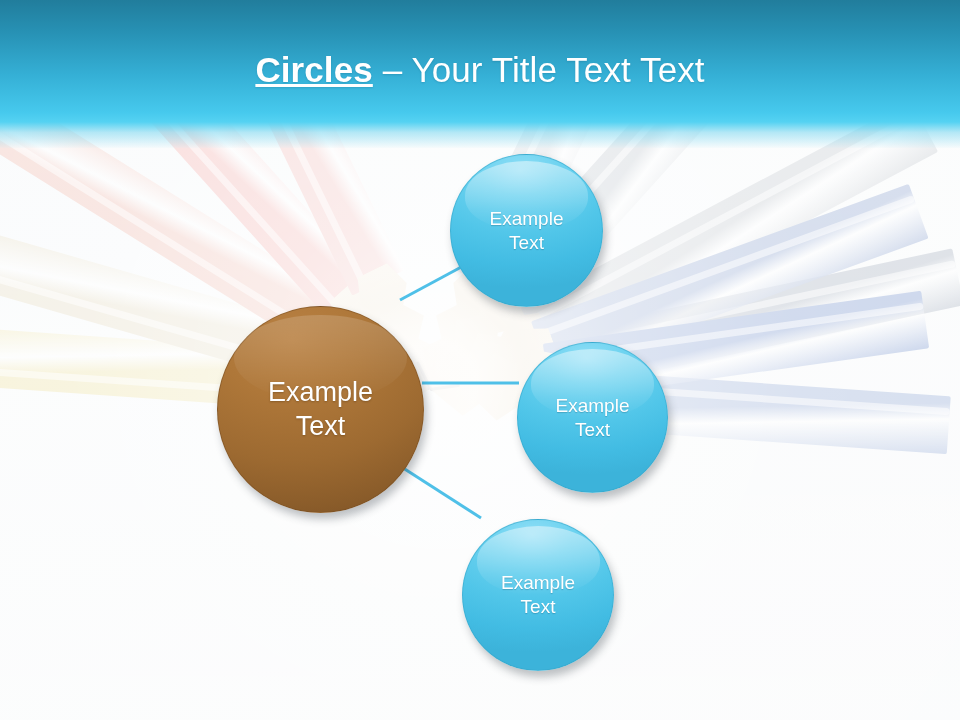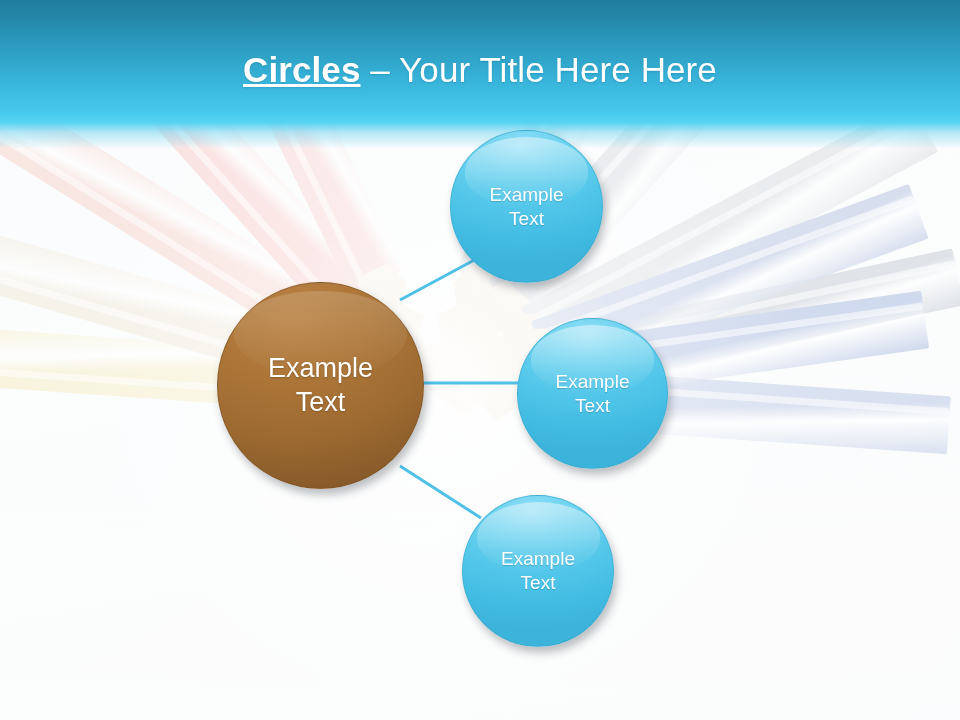--- a/index.html
+++ b/index.html
@@ -113,20 +113,21 @@
   .node {
     position: absolute;
     border-radius: 50%;
     display: flex;
     align-items: center;
     justify-content: center;
     text-align: center;
     color: #ffffff;
     line-height: 1.24;
     box-shadow: 3px 6px 9px rgba(40,50,60,.30);
+    margin-top: 24px;
   }
   .node .label { position: relative; z-index: 2; padding: 0 8px; }
 
   .node.blue {
     background:
       radial-gradient(ellipse 120% 78% at 46% 10%, #8fdef6 0%, #6ed3f0 22%, #51c6e9 55%, #42bce3 80%, #3cb3da 100%);
     border: 1px solid rgba(55,165,200,.55);
     font-size: 19px;
     text-shadow: 0 1px 1px rgba(20,90,115,.32);
   }
@@ -246,21 +247,21 @@
           <div class="lead"></div>
         </div>
       </div>
     <div class="photo-wash"></div>
   </div>
 
   <div class="header"></div>
   <div class="header-fade"></div>
 
   <div class="title">
-    <span class="strong">Circles</span><span> – </span><span>Your Title Here Here</span>
+    <span class="strong">Circles</span><span> – </span><span>Your Title Text Text</span>
   </div>
 
   <svg class="connectors" viewBox="0 0 960 720">
     <line id="conn-top" x1="400" y1="300" x2="478" y2="258" stroke="#4fc0e8" stroke-width="3" stroke-linecap="butt"></line>
     <line id="conn-right" x1="422" y1="383" x2="519" y2="383" stroke="#4fc0e8" stroke-width="3" stroke-linecap="butt"></line>
     <line id="conn-bottom" x1="400" y1="466" x2="481" y2="518" stroke="#4fc0e8" stroke-width="3" stroke-linecap="butt"></line>
   </svg>
 
   <div id="node-center" class="node brown">
     <span class="label"><span>Example</span><br><span>Text</span></span>

